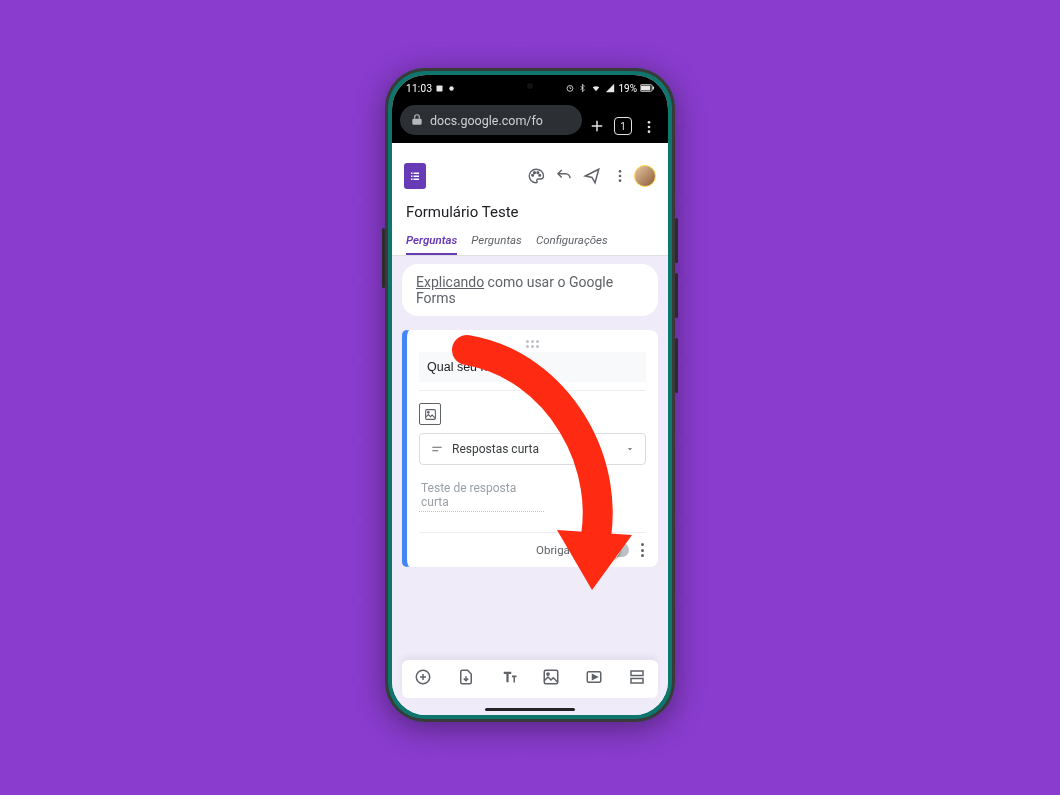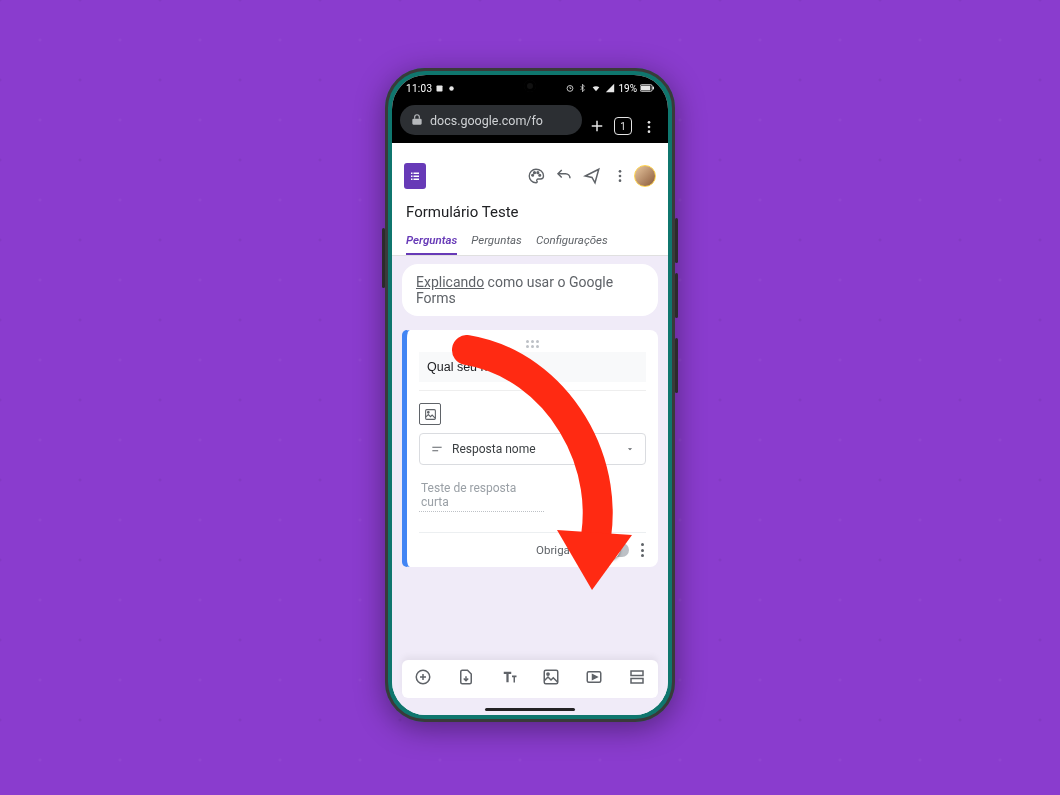--- a/index.html
+++ b/index.html
@@ -326,21 +326,21 @@
                 <rect x="3" y="3" width="18" height="18" rx="2"></rect>
                 <path d="M3 17l5-5 4 4 3-3 6 6"></path>
                 <circle cx="8" cy="8" r="1.5" fill="#5f6368"></circle>
               </svg>
           </div>
           <div class="selectbox">
             <div class="lead">
               <svg width="14" height="14" viewBox="0 0 24 24" fill="none" stroke="#5f6368" stroke-width="2">
                   <path d="M4 9h16M4 15h10"></path>
                 </svg>
-              <span>Resposta nome</span>
+              <span>Respostas curta</span>
             </div>
             <svg width="10" height="10" viewBox="0 0 24 24" fill="#5f6368">
                 <path d="M7 10l5 5 5-5z"></path>
               </svg>
           </div>
           <div class="answer-ph">Teste de resposta curta</div>
 
           <div class="qfooter">
             <span>Obrigatória</span>
             <div class="toggle">

